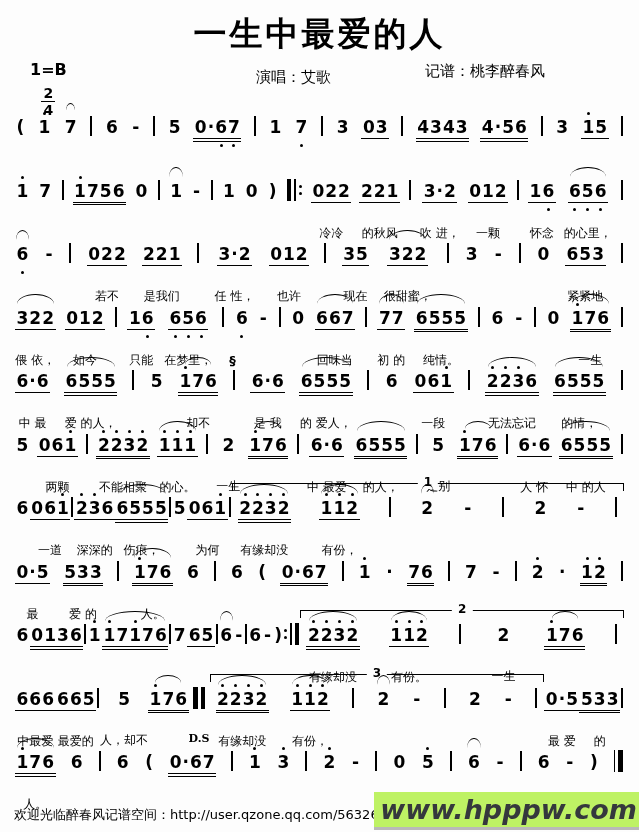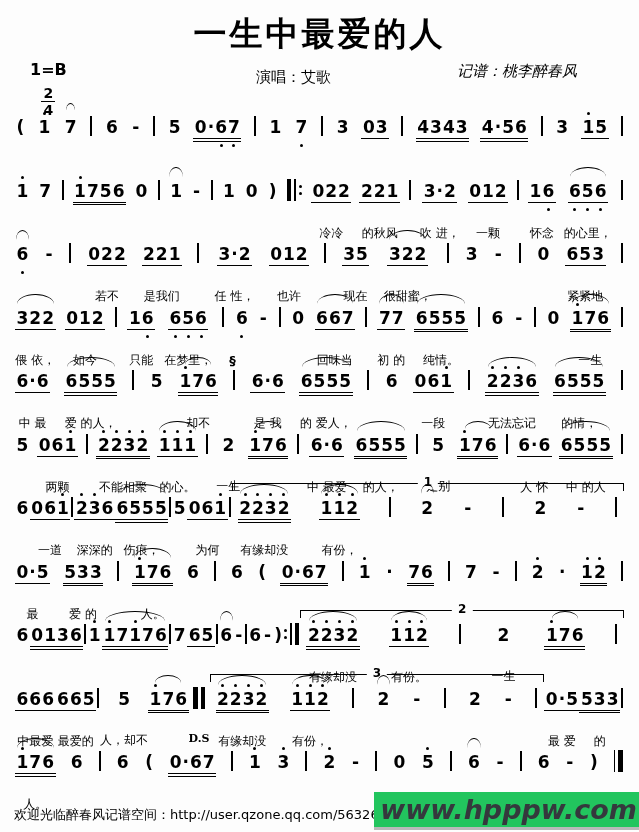--- a/index.html
+++ b/index.html
@@ -13,21 +13,21 @@
     text-align:center;font-family:"DejaVu Serif",serif;font-weight:bold;
     font-size:33px;letter-spacing:3px;padding-top:16px;line-height:1.1;
   }
   .meta-row{position:relative;height:42px;font-size:15px;}
   .key-sig{position:absolute;left:17px;top:8px;font-weight:bold;font-size:16px;
     display:flex;align-items:center;gap:7px;flex-direction:column;}
   .ts{display:inline-flex;flex-direction:column;align-items:center;line-height:1;font-size:14px;}
   .ts .num{border-bottom:1.5px solid #000;padding:0 2px 1px;}
   .ts .den{padding-top:1px;}
   .singer{position:absolute;left:243px;top:16px;}
-  .notator{position:absolute;left:444px;top:10px;font-style:italic;}
+  .notator{position:absolute;left:412px;top:10px;}
   
   .score{margin-top:8px;}
   .line{display:flex;justify-content:space-between;align-items:flex-start;
     height:63.5px;padding:12px 2px 0 2px;box-sizing:border-box;}
   .tok{display:flex;flex-direction:column;align-items:center;}
   .note{height:24px;display:flex;align-items:flex-end;position:relative;
     font-weight:bold;font-size:17px;line-height:22px;padding:0 1px;}
   .note.u1{border-bottom:1.5px solid #000;}
   .note.u2{border-bottom:1.5px solid #000;}
   .note.u2::after{content:"";position:absolute;left:0;right:0;bottom:-3.5px;
@@ -55,21 +55,21 @@
   
   .volta{display:flex;justify-content:space-between;align-items:flex-start;
     position:relative;padding:12px 6px 0 6px;margin-top:-12px;}
   .vline{position:absolute;top:0;left:0;right:0;height:7px;
     border:1.8px solid #000;border-bottom:none;}
   .vlabel{position:absolute;top:-8px;left:50%;transform:translateX(-50%);
     background:#fdfdfd;padding:0 6px;font-size:12px;font-weight:bold;line-height:14px;}
   
   .footer{position:absolute;left:14px;bottom:8px;font-size:13px;white-space:nowrap;}
   .footer a{color:#000;text-decoration:none;}
-  .watermark{position:absolute;right:0;bottom:2px;background:#22c55e;
+  .watermark{position:absolute;right:0;bottom:2px;background:#bef264;
     font-weight:bold;font-style:italic;font-size:27px;color:#35383d;
     padding:2px 2px 2px 6px;border-bottom:3px solid #b9b9b9;letter-spacing:0;}
 </style>
 </head>
 <body>
 
 <div class="page">
   <div class="title">一生中最爱的人</div>
 
   <div class="meta-row">

